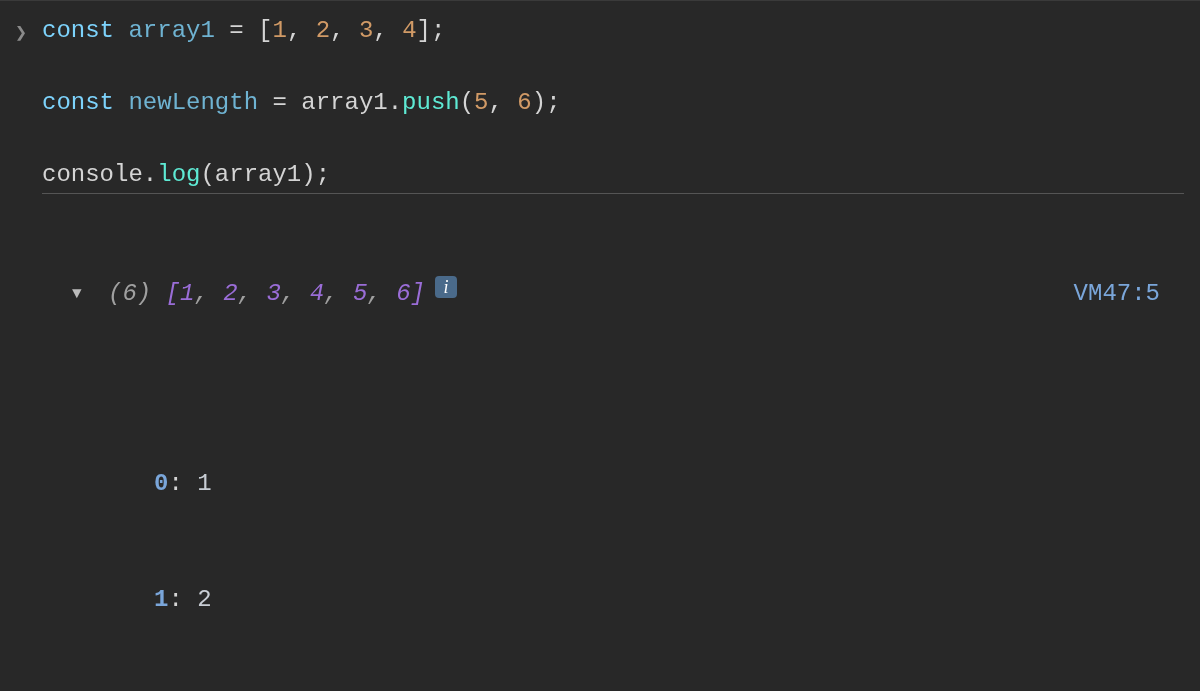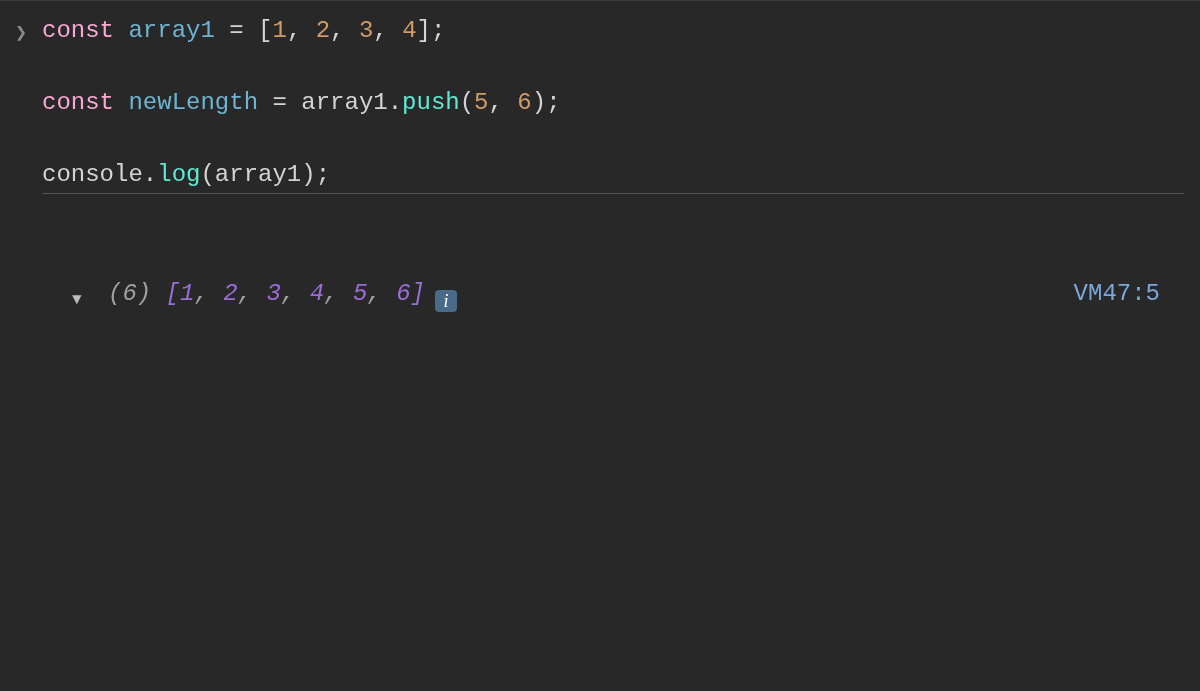--- a/index.html
+++ b/index.html
@@ -36,34 +36,34 @@
     }
     .gutter .chev {
       font-size: 20px;
       color: #8a8a8a;
     }
     .content {
       flex: 1;
       white-space: pre;
       padding-right: 16px;
     }
-    .kw { color: #f9a8d4; }
+    .kw { color: #7dd3fc; }
     .varname { color: #6fb3d2; }
     .op { color: #d4d4d4; }
     .num { color: #d19a66; }
     .punct { color: #d4d4d4; }
     .method-call { color: #5eead4; }
     .obj { color: #d4d4d4; }
     .output-section {
       border-top: 1px solid #555;
       padding: 10px 0 0 0;
     }
     .output-header {
       display: flex;
-      align-items: flex-end;
+      align-items: flex-start;
       padding-left: 66px;
       padding-right: 24px;
     }
     .disclosure {
       width: 36px;
       margin-left: -36px;
       flex-shrink: 0;
       color: #bbb;
       font-size: 16px;
       display: inline-block;
@@ -129,20 +129,22 @@
 
 <span class="obj">console</span><span class="punct">.</span><span class="method-call">log</span><span class="punct">(</span><span class="obj">array1</span><span class="punct">)</span><span class="punct">;</span>
 <div class="output-section output-wrap">
   <div class="output-header">
     <span class="disclosure down"></span>
     <span class="summary"><span class="len">(6)</span> <span class="bracket">[</span><span class="numlit">1</span><span class="comma">, </span><span class="numlit">2</span><span class="comma">, </span><span class="numlit">3</span><span class="comma">, </span><span class="numlit">4</span><span class="comma">, </span><span class="numlit">5</span><span class="comma">, </span><span class="numlit">6</span><span class="bracket">]</span></span>
     <span class="info-badge">i</span>
     <span class="source-link">VM47:5</span>
   </div>
   <div class="props">
+    <div class="prop-line"><span class="prop-key">0</span><span class="prop-colon">: </span><span class="prop-val">1</span></div>
+    <div class="prop-line"><span class="prop-key">1</span><span class="prop-colon">: </span><span class="prop-val">2</span></div>
     
     
     
     
     
     
   </div>
 </div></div>
 </div>
 

